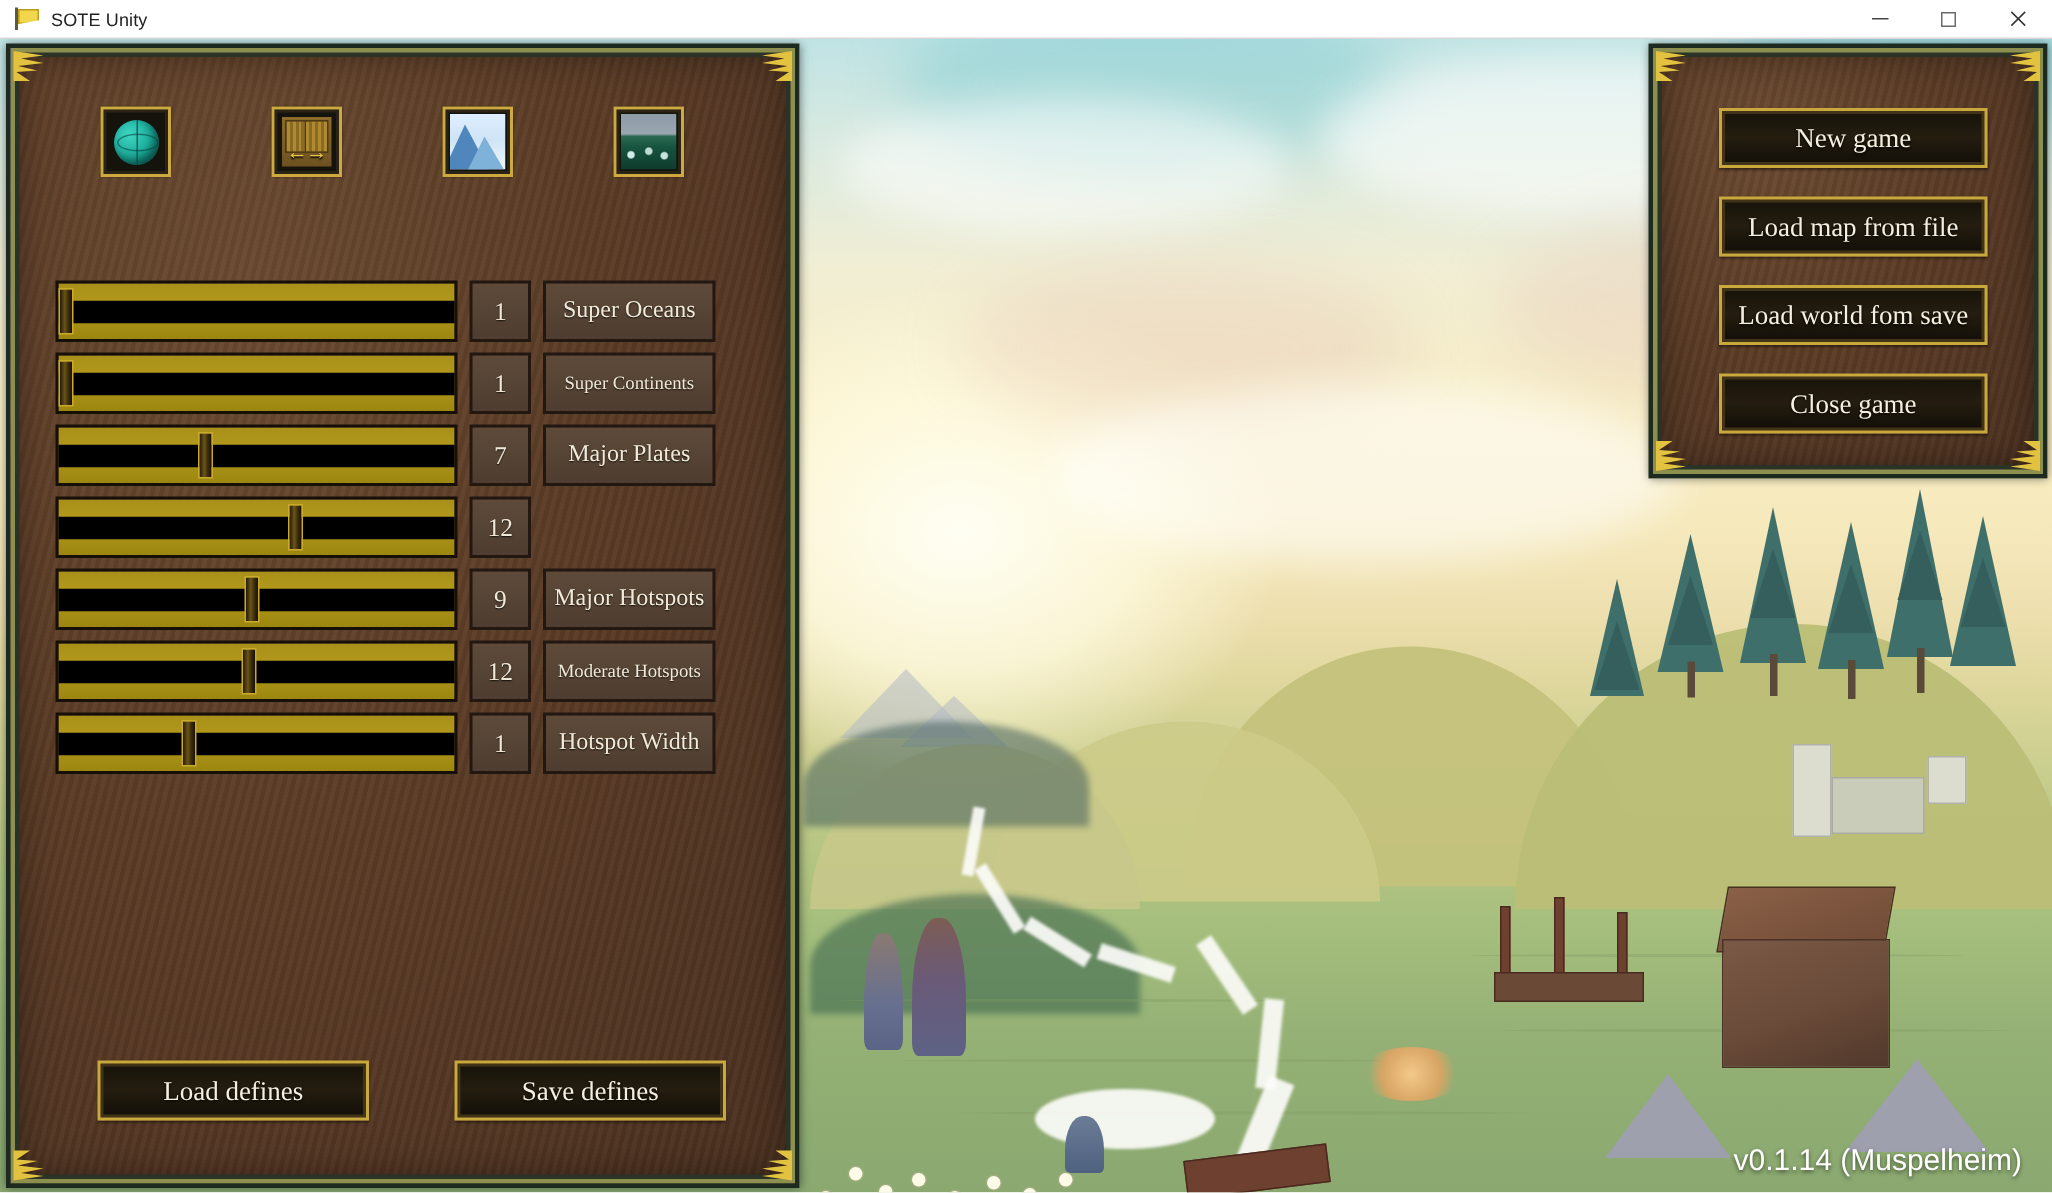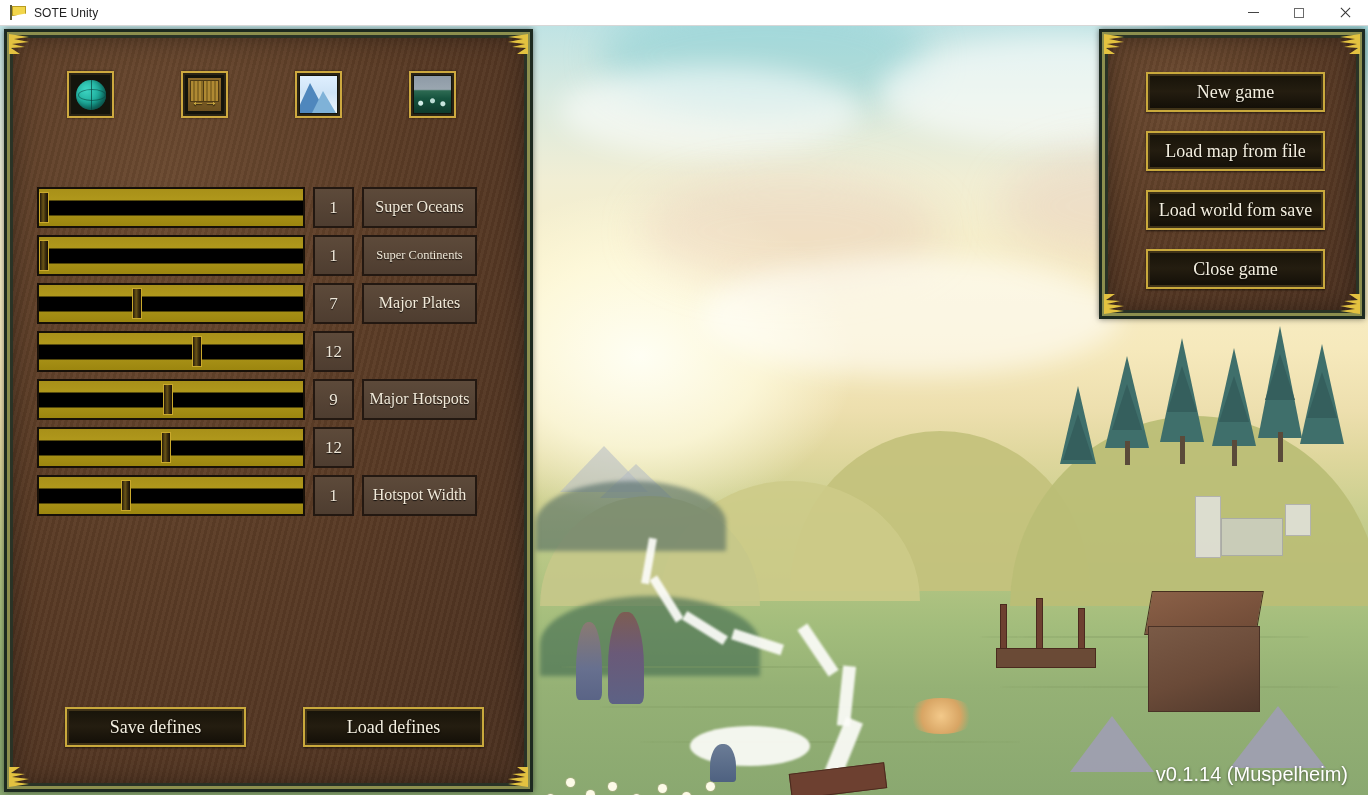--- a/index.html
+++ b/index.html
@@ -706,37 +706,38 @@
           <div class="value-box">9</div>
           <div class="label-btn">Major Hotspots</div>
         </div>
 
         <div class="slider-row">
           <div class="slider-track">
             <div class="slider-groove"></div>
             <div class="slider-handle" style="left:48.0%"></div>
           </div>
           <div class="value-box">12</div>
+          <div class="label-btn small">Moderate Hotspots</div>
         </div>
 
 
         <div class="slider-row">
           <div class="slider-track">
             <div class="slider-groove"></div>
             <div class="slider-handle" style="left:33.0%"></div>
           </div>
           <div class="value-box">1</div>
           <div class="label-btn">Hotspot Width</div>
         </div>
 
       </div>
 
       <div class="bottom-btns">
+        <div class="gold-btn">Load  defines</div>
         <div class="gold-btn">Save defines</div>
-        <div class="gold-btn">Load  defines</div>
       </div>
 
     </div>
 
     <div class="panel" id="right-panel">
 
       <div class="corner" style="left:1px; top:1px;">
         <svg width="22" height="22" viewBox="0 0 22 22">
             <path d="M1 1 L21 4 L6 6 L21 9 L4 11 L17 14 L3 15 L12 21 L1 21 Z" fill="#e3c240"></path>
           </svg>

